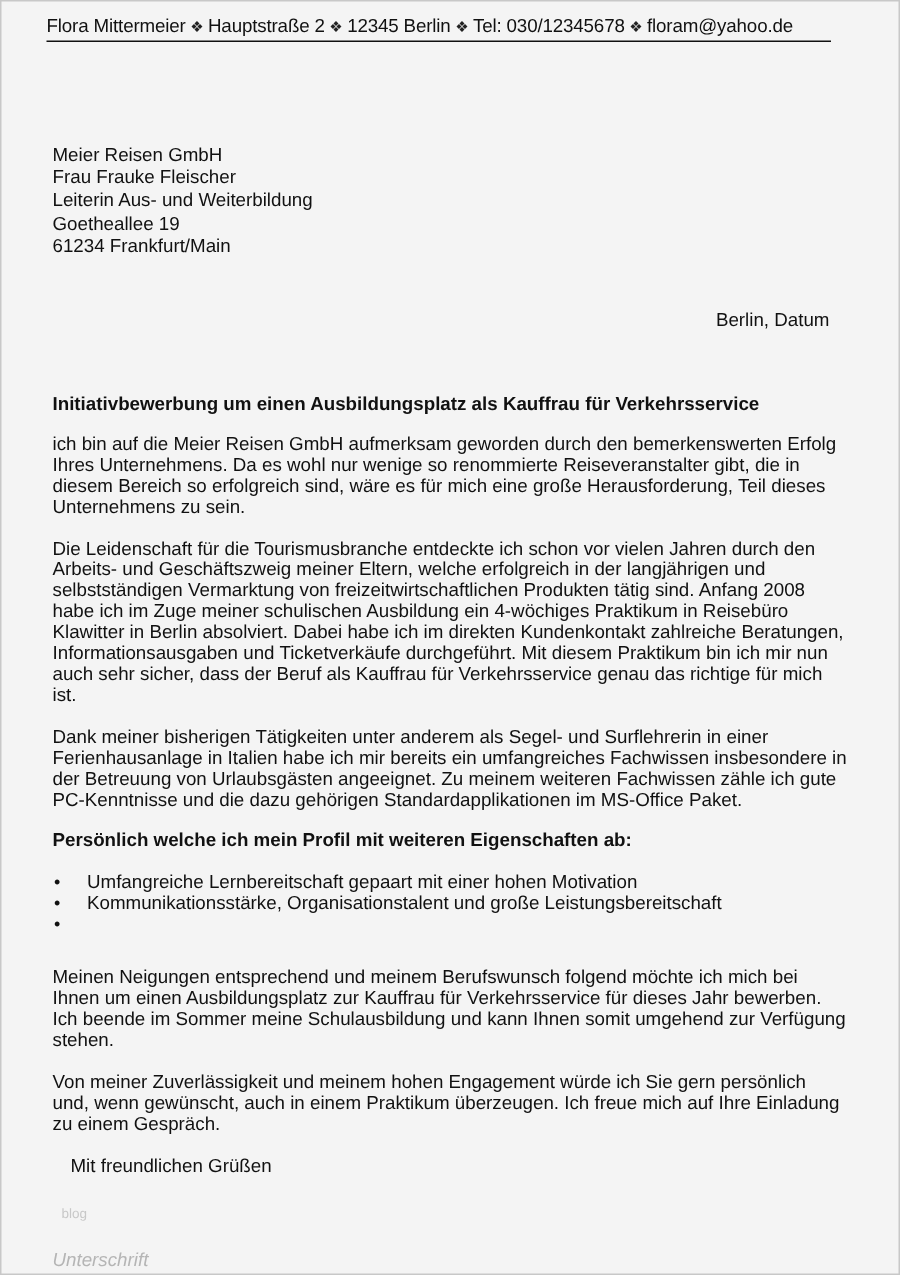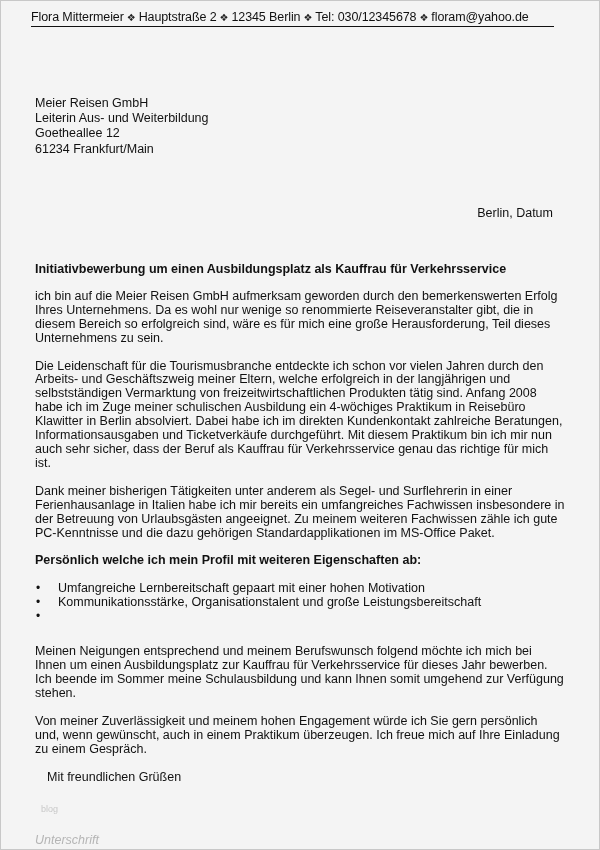--- a/index.html
+++ b/index.html
@@ -117,22 +117,23 @@
 <body>
 
 <div class="page">
 
   <div class="letterhead">
     <span>Flora Mittermeier</span><span class="sep">❖</span><span>Hauptstraße 2</span><span class="sep">❖</span><span>12345 Berlin</span><span class="sep">❖</span><span>Tel: 030/12345678</span><span class="sep">❖</span><span>floram@yahoo.de</span>
   </div>
 
   <div class="recipient">
     <div>Meier Reisen GmbH</div>
+    <div>Frau Frauke Fleischer</div>
     <div>Leiterin Aus- und Weiterbildung</div>
-    <div>Goetheallee 12</div>
+    <div>Goetheallee 19</div>
     <div>61234 Frankfurt/Main</div>
   </div>
 
   <div class="date">Berlin, Datum</div>
 
   <div class="body">
     <p class="subject">Initiativbewerbung um einen Ausbildungsplatz als Kauffrau für Verkehrsservice</p>
     <p class="para">ich bin auf die Meier Reisen GmbH aufmerksam geworden durch den bemerkenswerten Erfolg Ihres Unternehmens. Da es wohl nur wenige so renommierte Reiseveranstalter gibt, die in diesem Bereich so erfolgreich sind, wäre es für mich eine große Herausforderung, Teil dieses Unternehmens zu sein.</p>
     <p class="para">Die Leidenschaft für die Tourismusbranche entdeckte ich schon vor vielen Jahren durch den Arbeits- und Geschäftszweig meiner Eltern, welche erfolgreich in der langjährigen und selbstständigen Vermarktung von freizeitwirtschaftlichen Produkten tätig sind. Anfang 2008 habe ich im Zuge meiner schulischen Ausbildung ein 4-wöchiges Praktikum in Reisebüro Klawitter in Berlin absolviert. Dabei habe ich im direkten Kundenkontakt zahlreiche Beratungen, Informationsausgaben und Ticketverkäufe durchgeführt. Mit diesem Praktikum bin ich mir nun auch sehr sicher, dass der Beruf als Kauffrau für Verkehrsservice genau das richtige für mich ist.</p>
     <p class="para">Dank meiner bisherigen Tätigkeiten unter anderem als Segel- und Surflehrerin in einer Ferienhausanlage in Italien habe ich mir bereits ein umfangreiches Fachwissen insbesondere in der Betreuung von Urlaubsgästen angeeignet.  Zu meinem weiteren Fachwissen zähle ich gute PC-Kenntnisse und die dazu gehörigen Standardapplikationen im MS-Office Paket.</p>

